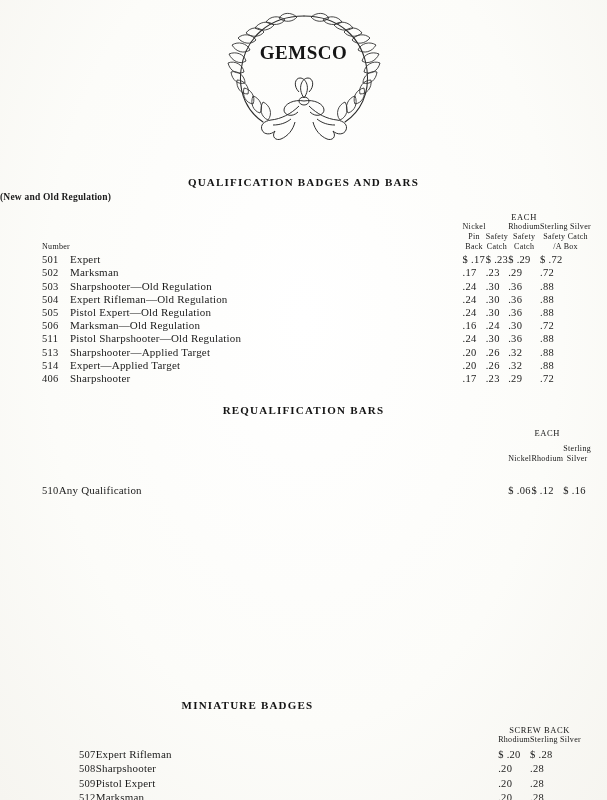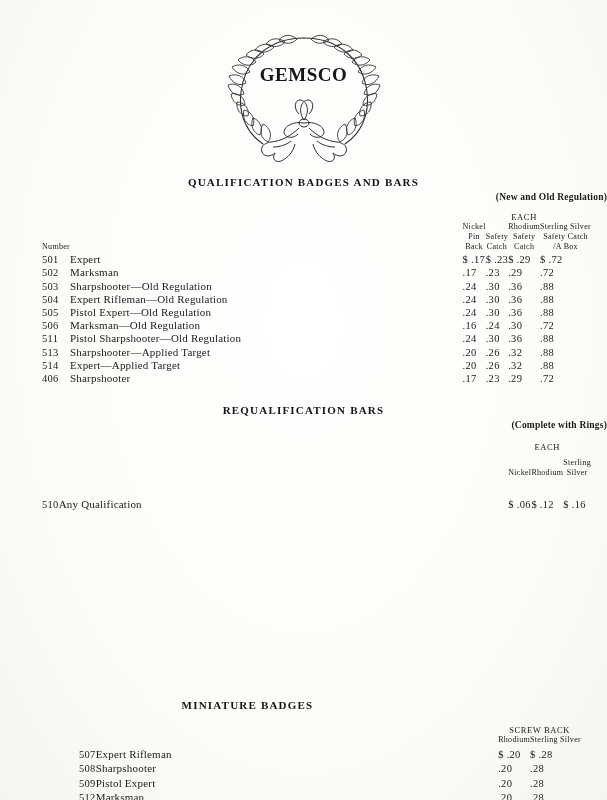--- a/index.html
+++ b/index.html
@@ -19,21 +19,21 @@
     position: relative;
     width: 607px;
     height: 800px;
     background:
       radial-gradient(ellipse at 50% 40%, #ffffff 0%, #fcfcf9 60%, #f6f5f0 100%);
   }
 
   
   .logo-block {
     position: absolute;
-    top: 24px;
+    top: 2px;
     left: 0;
     width: 607px;
     text-align: center;
   }
   .logo-wrap {
     display: inline-block;
     position: relative;
     width: 170px;
     height: 150px;
   }
@@ -54,21 +54,21 @@
   
   .section-title {
     text-align: center;
     font-family: "Liberation Serif", serif;
     font-weight: bold;
     font-size: 11px;
     letter-spacing: 1.2px;
     color: #141414;
   }
   .section-sub {
-    text-align: right;
+    text-align: left;
     font-family: "Liberation Serif", serif;
     font-weight: bold;
     font-size: 9.5px;
     letter-spacing: 0.2px;
     margin-top: 4px;
     color: #1a1a1a;
   }
 
   
   table.pricelist {
@@ -370,21 +370,20 @@
             <td class="price-cell">.29</td>
             <td class="price-cell">.72</td>
           </tr>
         </tbody>
       </table>
     </div>
   </div>
 
   <div id="section-requalification">
     <div class="section-title">REQUALIFICATION BARS</div>
-    <div class="section-sub">(Complete with Rings)</div>
 
     <div class="table-wrap">
       <table id="requal-table" class="pricelist">
         <colgroup>
           <col class="c-num">
             <col>
             <col class="c-p1">
             <col class="c-p2">
             <col class="c-p3">
         </colgroup>

